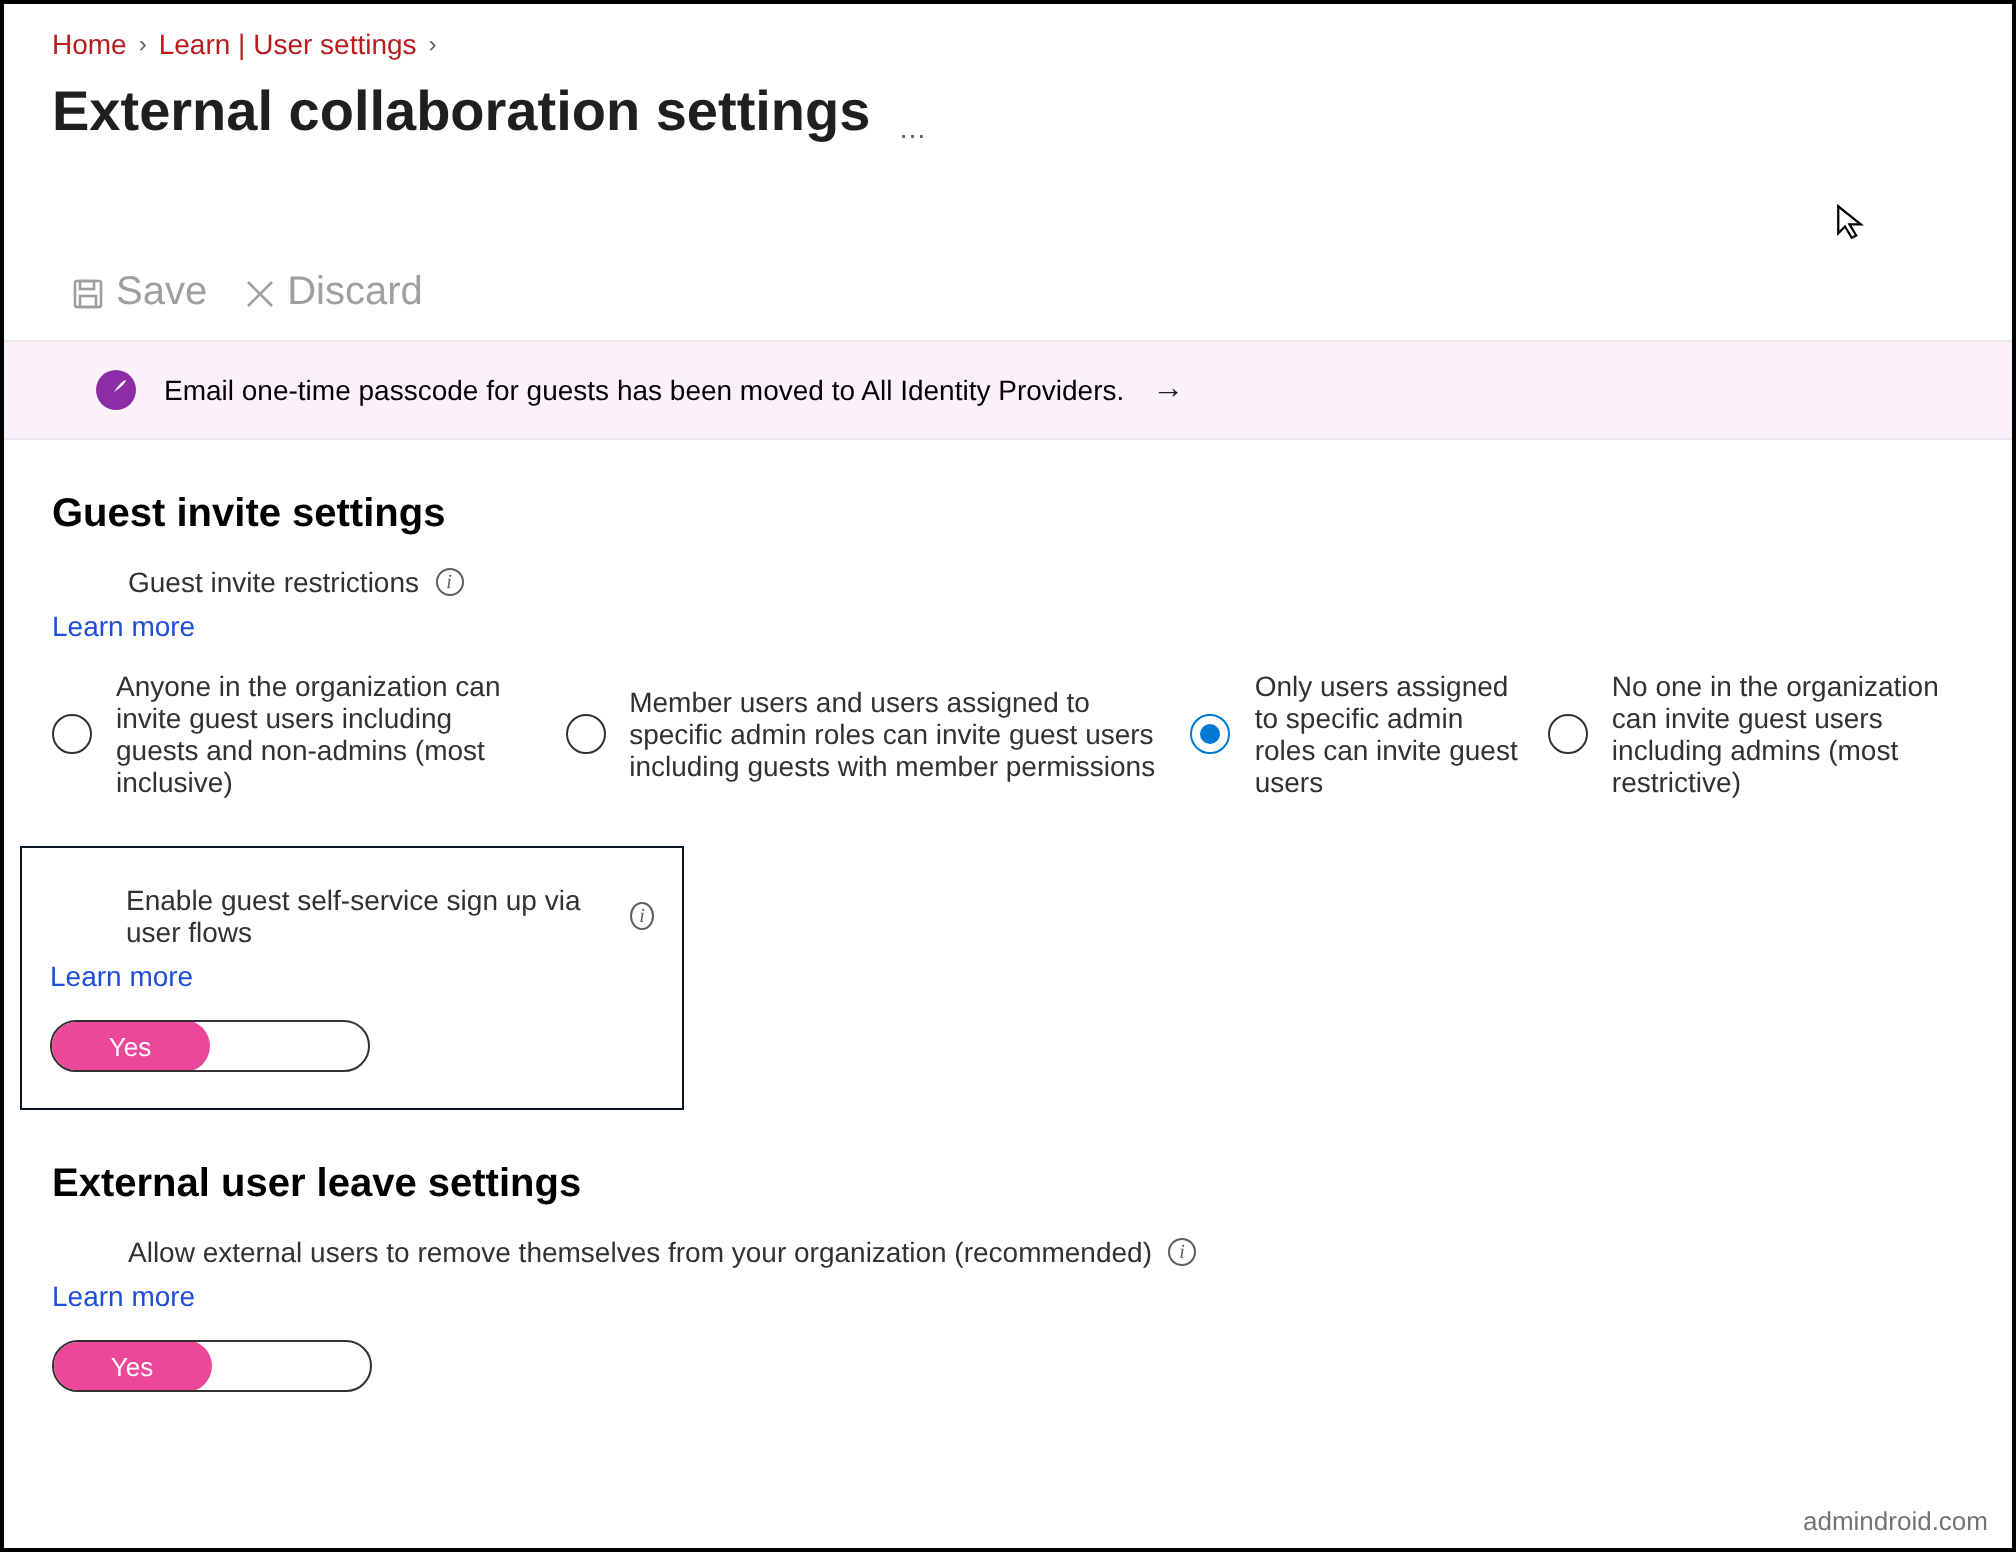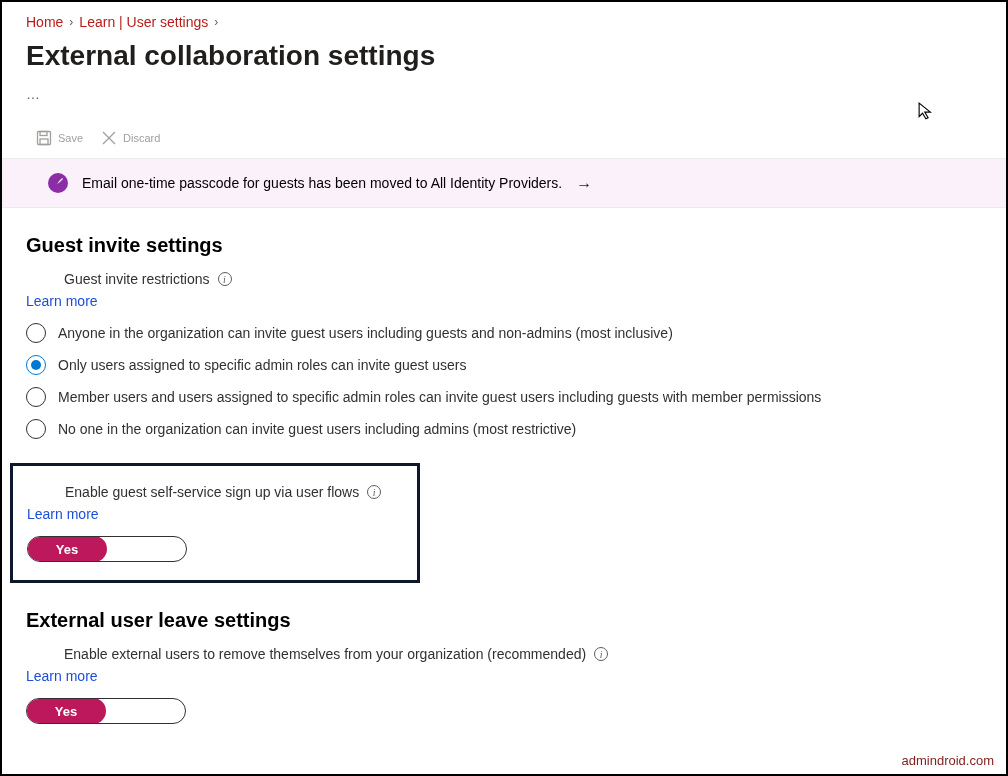--- a/index.html
+++ b/index.html
@@ -23,37 +23,36 @@
   margin-bottom: 10px;
 }
 .breadcrumb a { color: #b91c1c; text-decoration: none; cursor: pointer; }
 .breadcrumb .sep { color: #605e5c; font-size: 12px; }
 h1.page-title {
   font-size: 28px;
   font-weight: 600;
   color: #201f1e;
   margin-bottom: 6px;
   display: flex;
-  align-items: flex-start;
+  align-items: flex-end;
   gap: 14px;
-  flex-direction: column;
 }
 .ellipsis { color: #605e5c; font-size: 14px; font-weight: 400; letter-spacing: 2px; cursor: pointer; }
 .toolbar {
   display: flex;
   align-items: center;
   gap: 18px;
   padding: 22px 0 12px 10px;
   border-bottom: 1px solid #edebe9;
   margin: 0 -24px 0 -24px;
   padding-left: 34px;
 }
 .tb-btn {
   display: flex; align-items: center; gap: 6px;
-  color: #a19f9d; cursor: pointer; font-size: 11px;
+  color: #a19f9d; cursor: pointer; font-size: 20px; margin-top: 35px;
 }
 .tb-btn svg { stroke: #a19f9d; fill: none; }
 .info-banner {
   background: #fbf1fb;
   margin: 0 -24px;
   padding: 14px 24px 14px 46px;
   display: flex;
   align-items: center;
   gap: 14px;
   border-bottom: 1px solid #edebe9;
@@ -79,59 +78,59 @@
   margin-bottom: 6px;
   margin-left: 38px;
 }
 .info-icon {
   width: 14px; height: 14px; border: 1px solid #605e5c;
   border-radius: 50%; display: inline-flex; align-items: center; justify-content: center;
   font-size: 10px; color: #605e5c; font-style: italic; font-family: Georgia, serif;
   cursor: pointer;
 }
 .link { color: #1d4ed8; text-decoration: none; cursor: pointer; display: inline-block; }
-.radio-group { margin-top: 14px; display: flex; flex-direction: column; gap: 12px; }
+.radio-group { margin-top: 14px; display: flex; flex-direction: row; gap: 12px; }
 .radio-item { display: flex; align-items: center; gap: 12px; cursor: pointer; }
 .radio-circle {
   width: 20px; height: 20px; border: 1px solid #323130; border-radius: 50%;
   display: flex; align-items: center; justify-content: center; flex-shrink: 0;
 }
 .radio-item.selected .radio-circle { border-color: #0078d4; }
 .radio-item.selected .radio-circle::after {
   content: ""; width: 10px; height: 10px; background: #0078d4; border-radius: 50%;
 }
 .highlight-box {
-  border: 3px solid #0f172a;
+  border: 1px solid #0f172a;
   padding: 18px 14px 18px 14px;
   margin-top: 24px;
   margin-left: -16px;
-  width: 410px;
+  width: 332px;
 }
 .toggle {
   margin-top: 14px;
   width: 160px; height: 26px;
   border: 1px solid #323130;
   border-radius: 13px;
   display: flex;
   overflow: hidden;
   cursor: pointer;
 }
 .toggle .opt {
   flex: 1; display: flex; align-items: center; justify-content: center;
   font-size: 13px;
   margin-top: 35px;
 }
-.toggle .opt.active { background: #be185d; color: #fff; border-radius: 13px; margin: -1px; font-weight: bold; }
+.toggle .opt.active { background: #ec4899; color: #fff; border-radius: 13px; margin: -1px; }
 .cursor-arrow {
   position: absolute; top: 100px; right: 70px;
   width: 18px; height: 18px;
 }
 .watermark {
   position: absolute; bottom: 6px; right: 12px;
-  color: #7f1d1d; font-size: 13px;
+  color: #737373; font-size: 13px;
 }
 </style>
 </head>
 <body>
 
 <div class="content">
 
   <nav class="breadcrumb">
     <a>Home</a>
     <span class="sep">›</span>
@@ -178,27 +177,27 @@
       <span>Guest invite restrictions</span>
       <span class="info-icon">i</span>
     </div>
     <a class="link">Learn more</a>
 
     <div class="radio-group">
       <label class="radio-item">
         <span class="radio-circle"></span>
         <span>Anyone in the organization can invite guest users including guests and non-admins (most inclusive)</span>
       </label>
+      <label class="radio-item">
+        <span class="radio-circle"></span>
+        <span>Member users and users assigned to specific admin roles can invite guest users including guests with member permissions</span>
+      </label>
       <label class="radio-item selected">
         <span class="radio-circle"></span>
         <span>Only users assigned to specific admin roles can invite guest users</span>
-      </label>
-      <label class="radio-item">
-        <span class="radio-circle"></span>
-        <span>Member users and users assigned to specific admin roles can invite guest users including guests with member permissions</span>
       </label>
       <label class="radio-item">
         <span class="radio-circle"></span>
         <span>No one in the organization can invite guest users including admins (most restrictive)</span>
       </label>
     </div>
   </div>
 
   <div class="highlight-box">
     <div class="label-row">
@@ -208,21 +207,21 @@
     <a class="link">Learn more</a>
     <div class="toggle">
       <div class="opt active">Yes</div>
       <div class="opt">No</div>
     </div>
   </div>
 
   <div class="section">
     <h2>External user leave settings</h2>
     <div class="label-row">
-      <span>Enable external users to remove themselves from your organization (recommended)</span>
+      <span>Allow external users to remove themselves from your organization (recommended)</span>
       <span class="info-icon">i</span>
     </div>
     <a class="link">Learn more</a>
     <div class="toggle">
       <div class="opt active">Yes</div>
       <div class="opt">No</div>
     </div>
   </div>
 
 </div>

